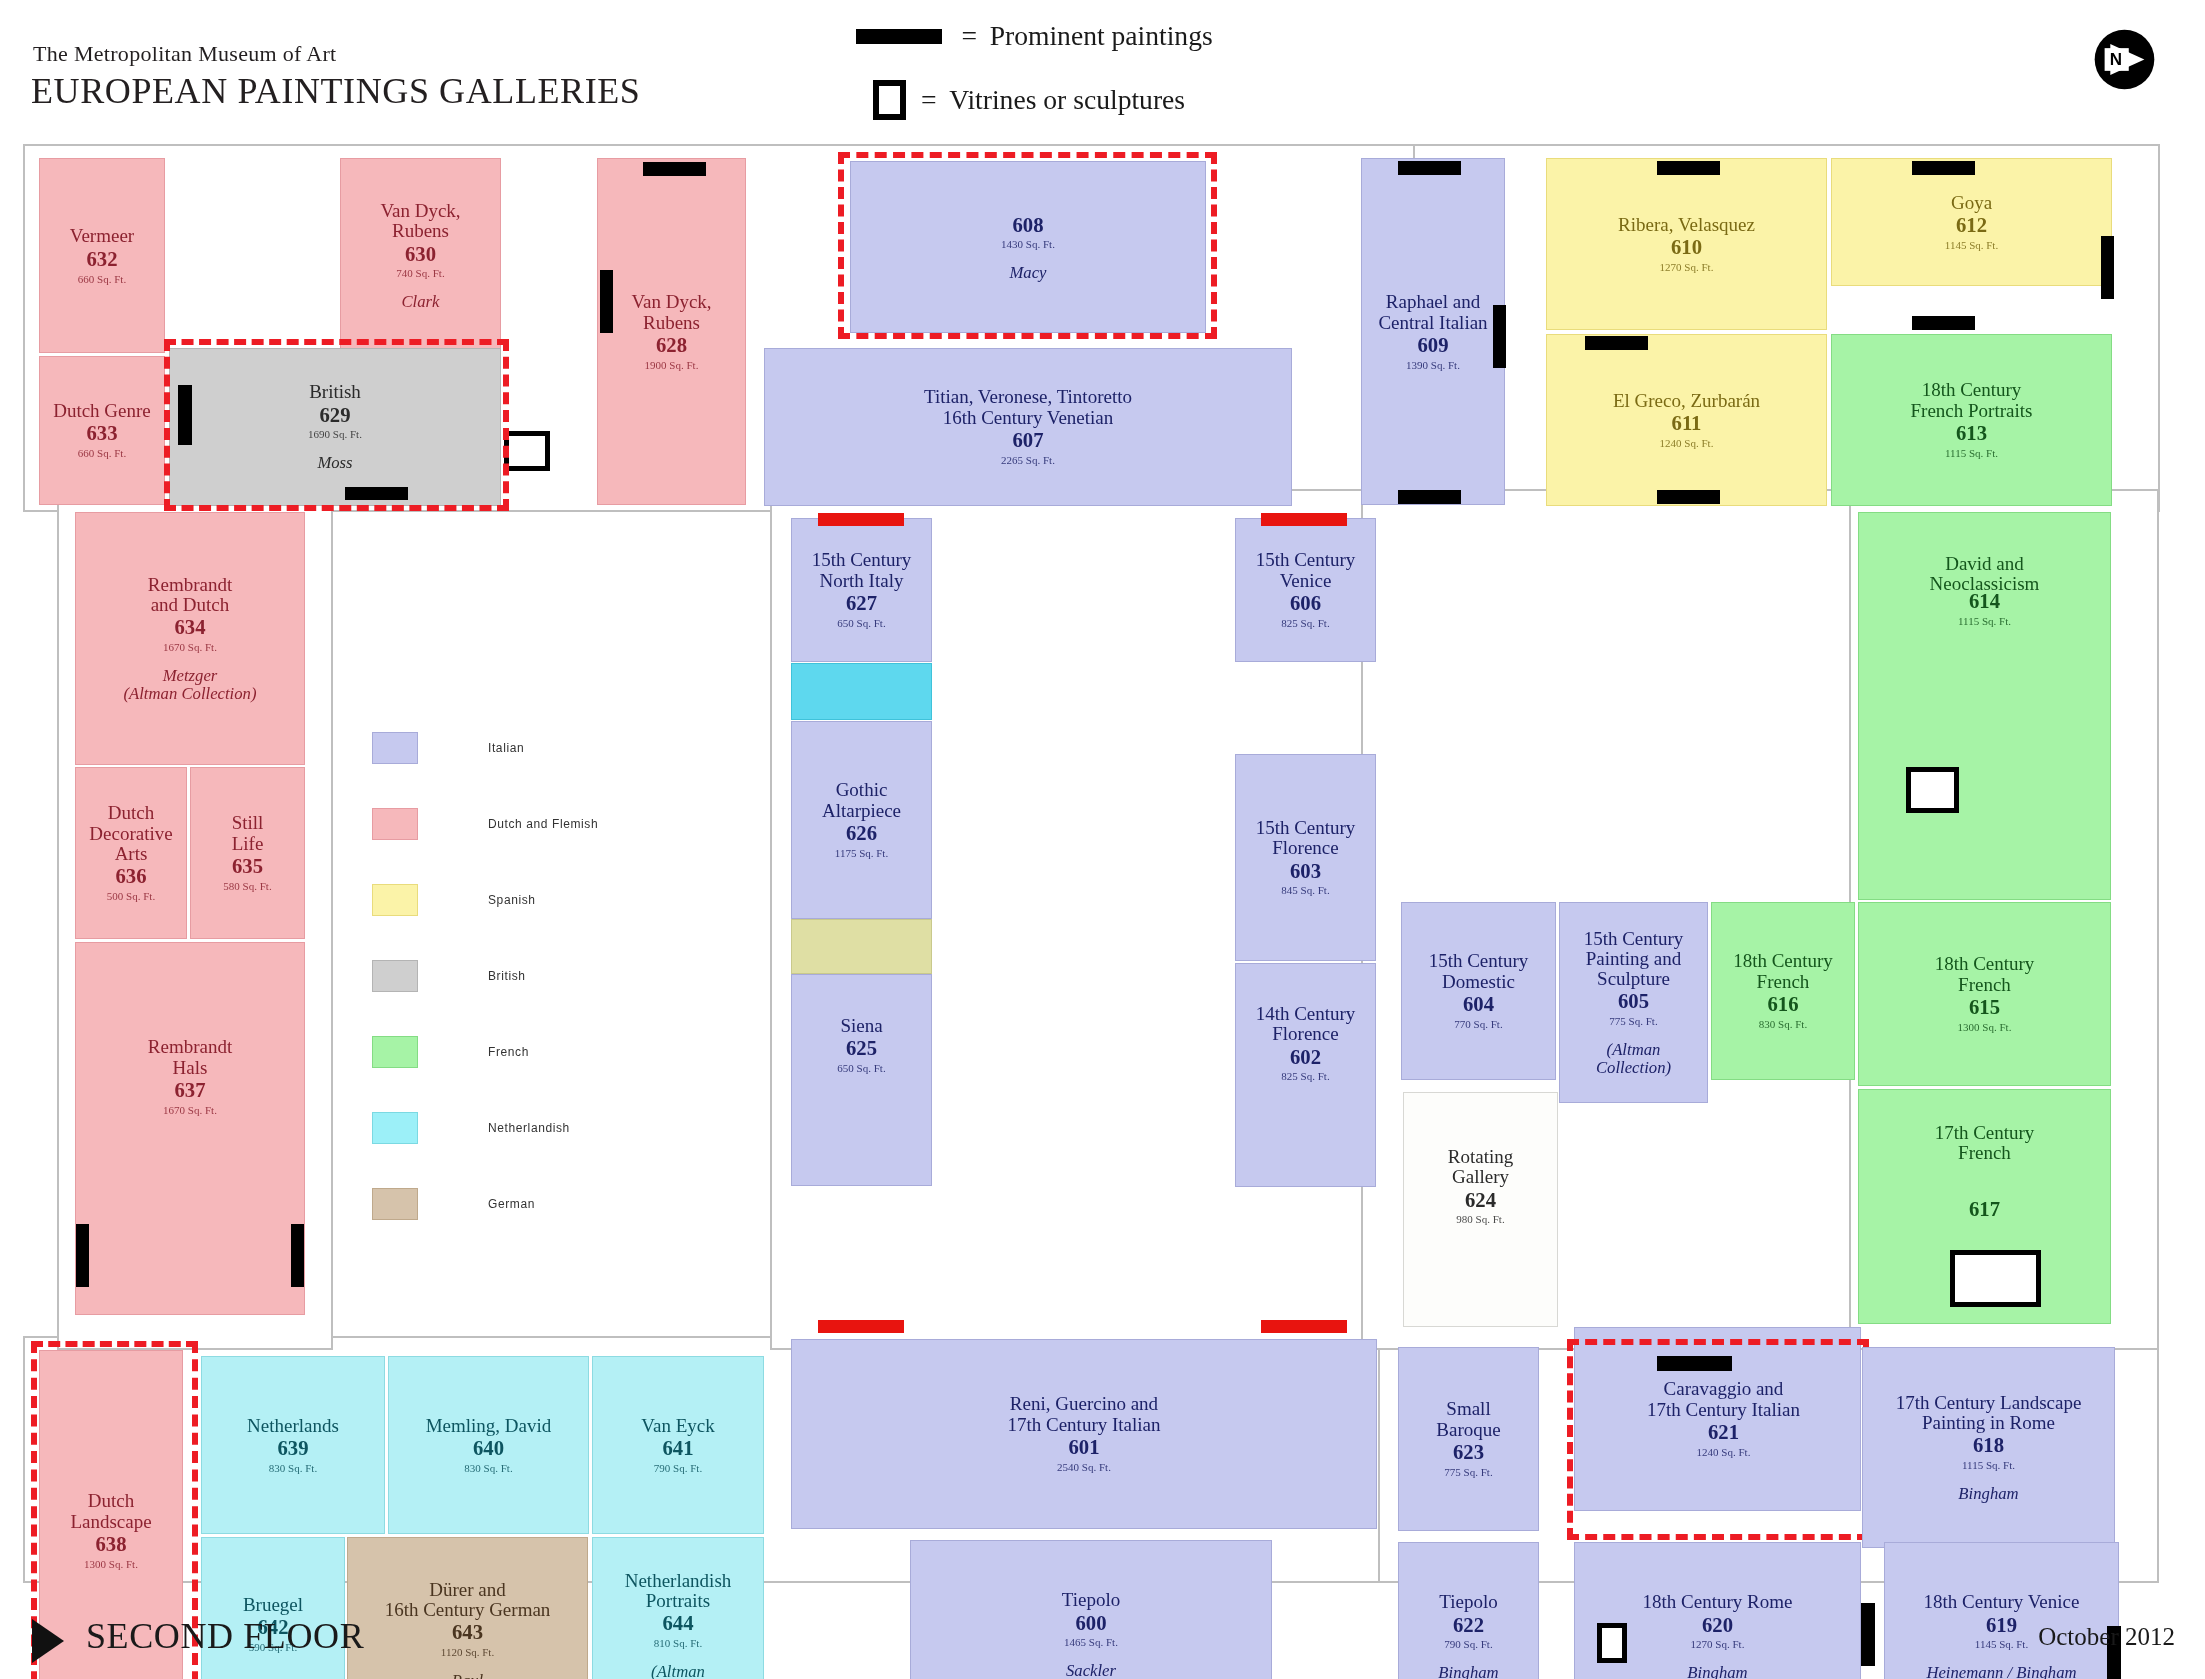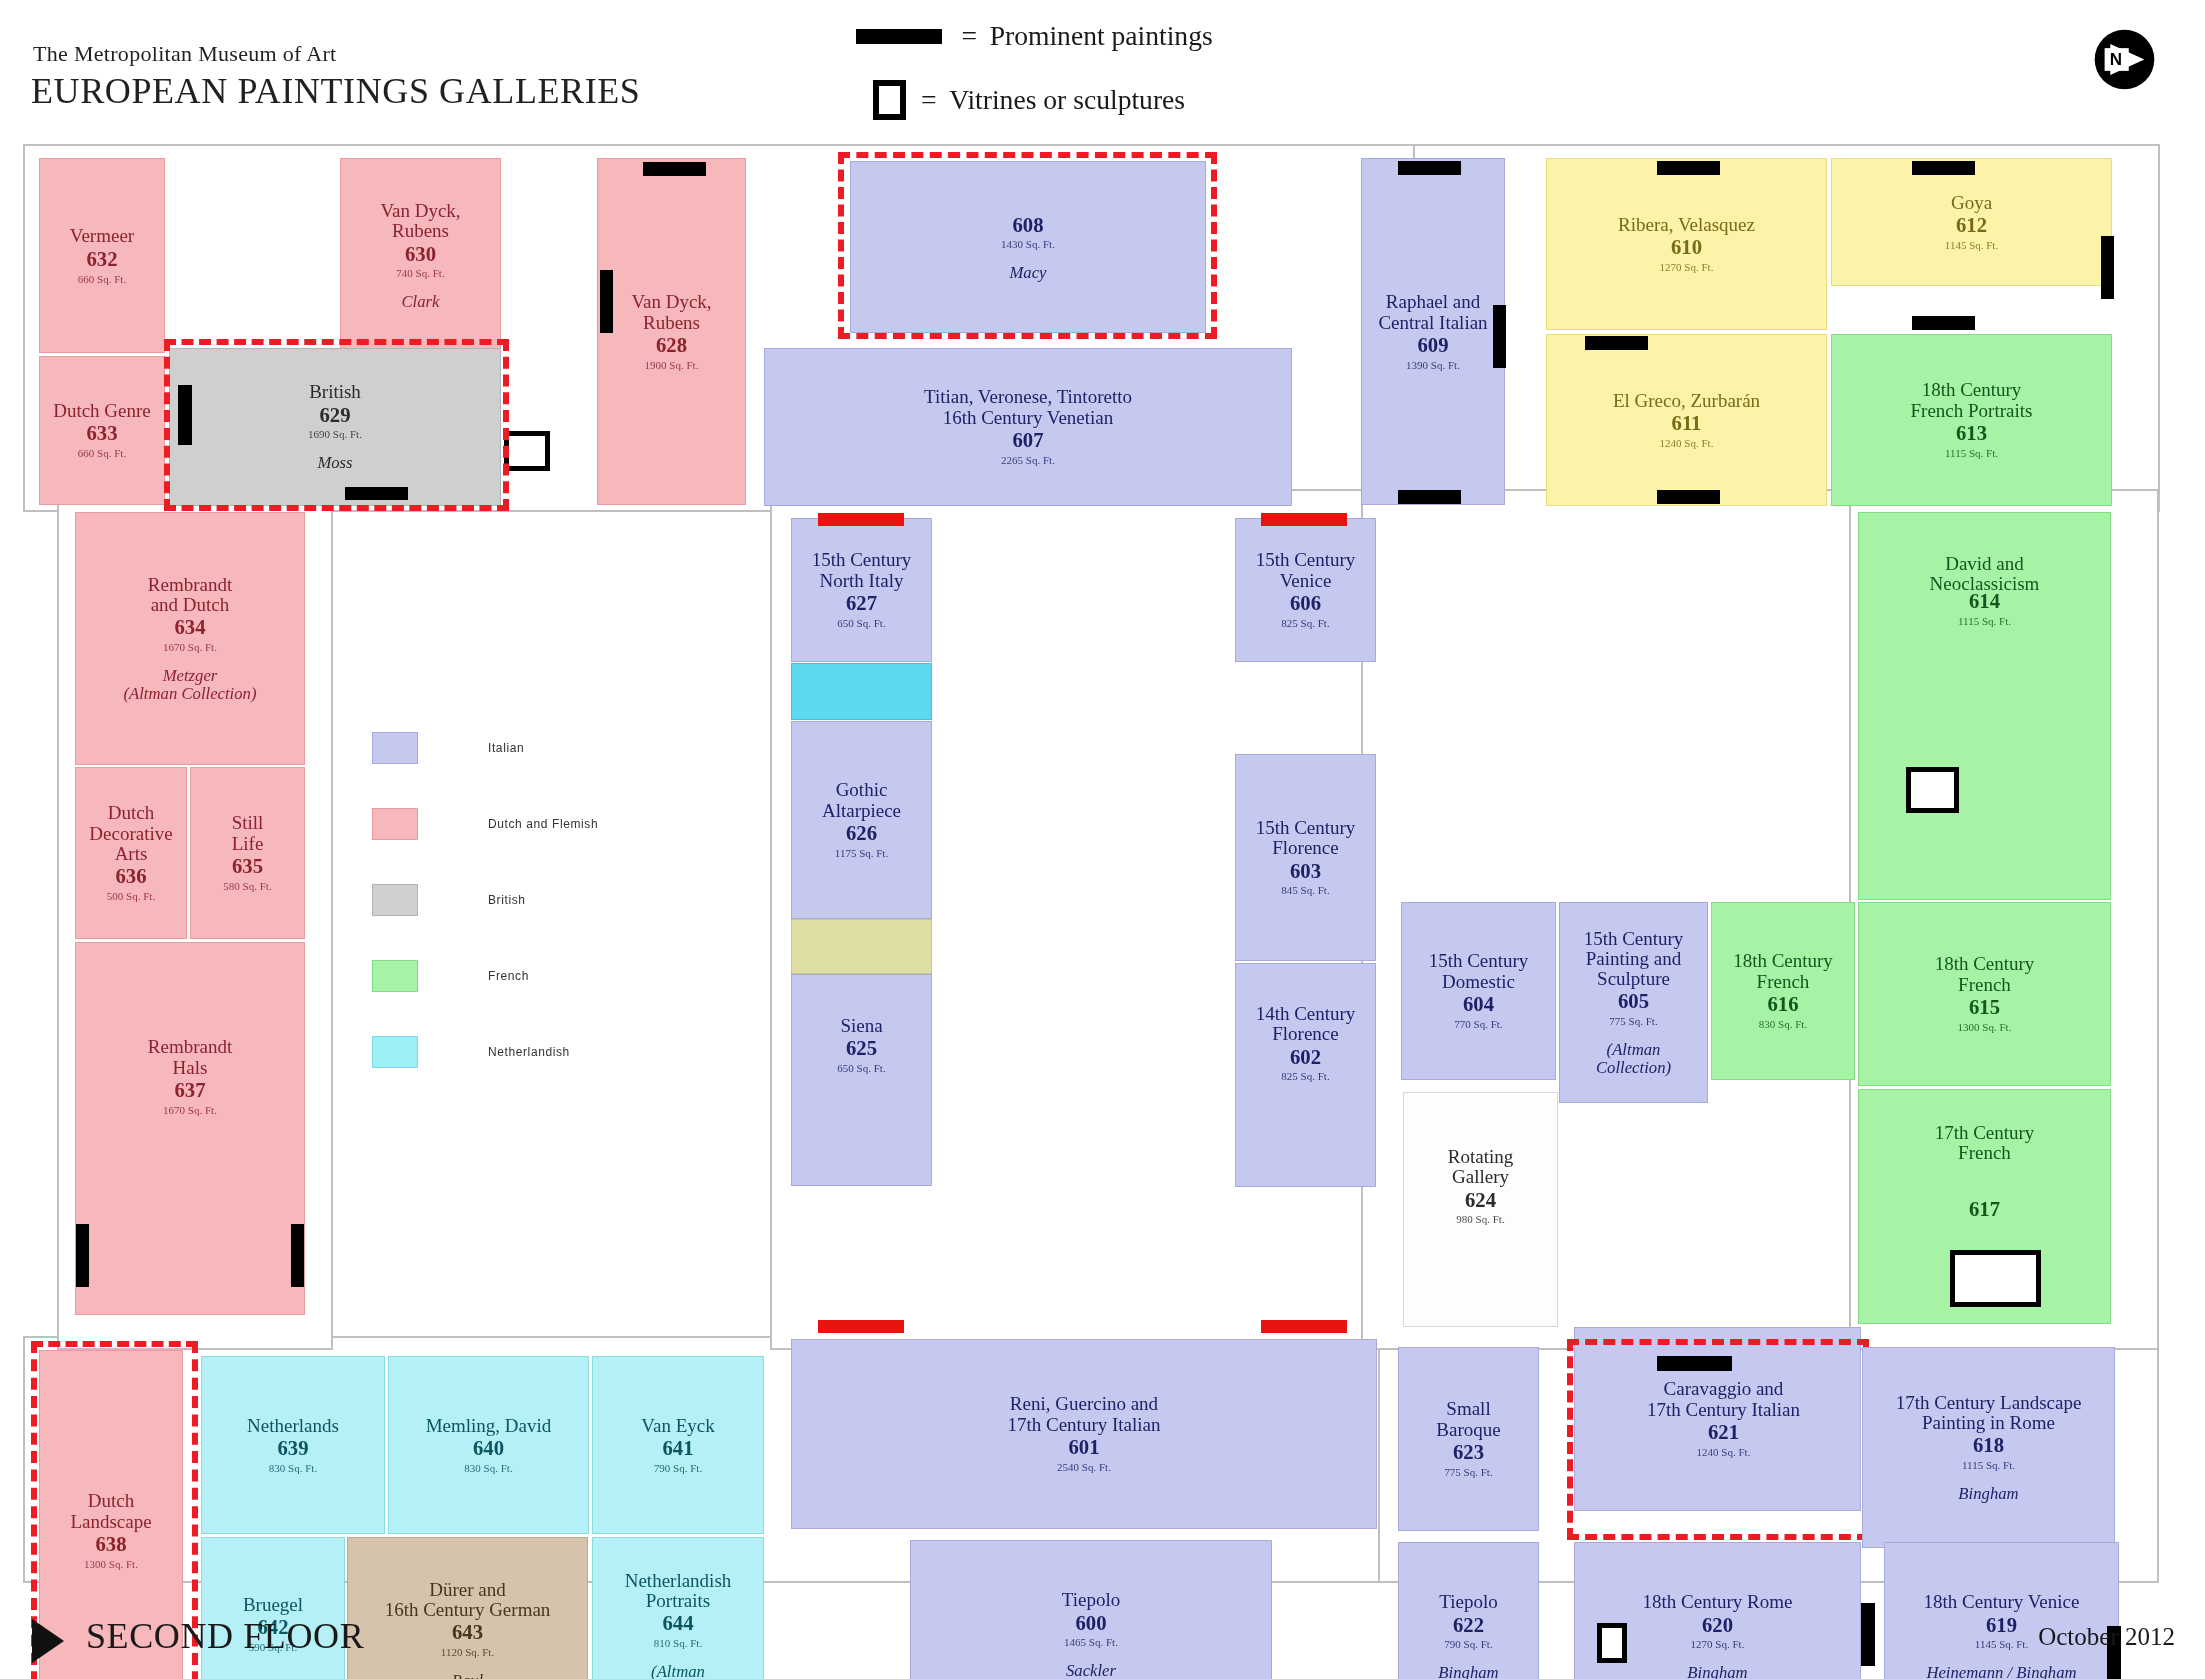--- a/index.html
+++ b/index.html
@@ -234,30 +234,38 @@
   <div id="colorkey">
     <div class="ck-row">
       <span class="ck-sw" style="background:#c6c9ef;border:1.1px solid #a8abd9;"></span>
       <span class="ck-lb">Italian</span>
     </div>
     <div class="ck-row">
       <span class="ck-sw" style="background:#f6b8bb;border:1.1px solid #e79ca2;"></span>
       <span class="ck-lb">Dutch and Flemish</span>
     </div>
     <div class="ck-row">
+      <span class="ck-sw" style="background:#fbf3a8;border:1.1px solid #e9dc7c;"></span>
+      <span class="ck-lb">Spanish</span>
+    </div>
+    <div class="ck-row">
       <span class="ck-sw" style="background:#cfcfcf;border:1.1px solid #b4b4b4;"></span>
       <span class="ck-lb">British</span>
     </div>
     <div class="ck-row">
       <span class="ck-sw" style="background:#a6f3a6;border:1.1px solid #84dc84;"></span>
       <span class="ck-lb">French</span>
     </div>
     <div class="ck-row">
       <span class="ck-sw" style="background:#9cf0f8;border:1.1px solid #7bd9e2;"></span>
       <span class="ck-lb">Netherlandish</span>
+    </div>
+    <div class="ck-row">
+      <span class="ck-sw" style="background:#d6c3ab;border:1.1px solid #bfa98c;"></span>
+      <span class="ck-lb">German</span>
     </div>
   </div>
 
   <div class="room c-italian" style="left:768px;top:374px;width:141px;height:144px;">
     <div class="rname" style="white-space:pre-line">15th Century
 North Italy</div>
     <div class="rnum">627</div>
     <div class="rsq">650 Sq. Ft.</div>
   </div>
   <div class="barred" style="left:795px;top:369px;width:86px;height:12.6px;"></div>

